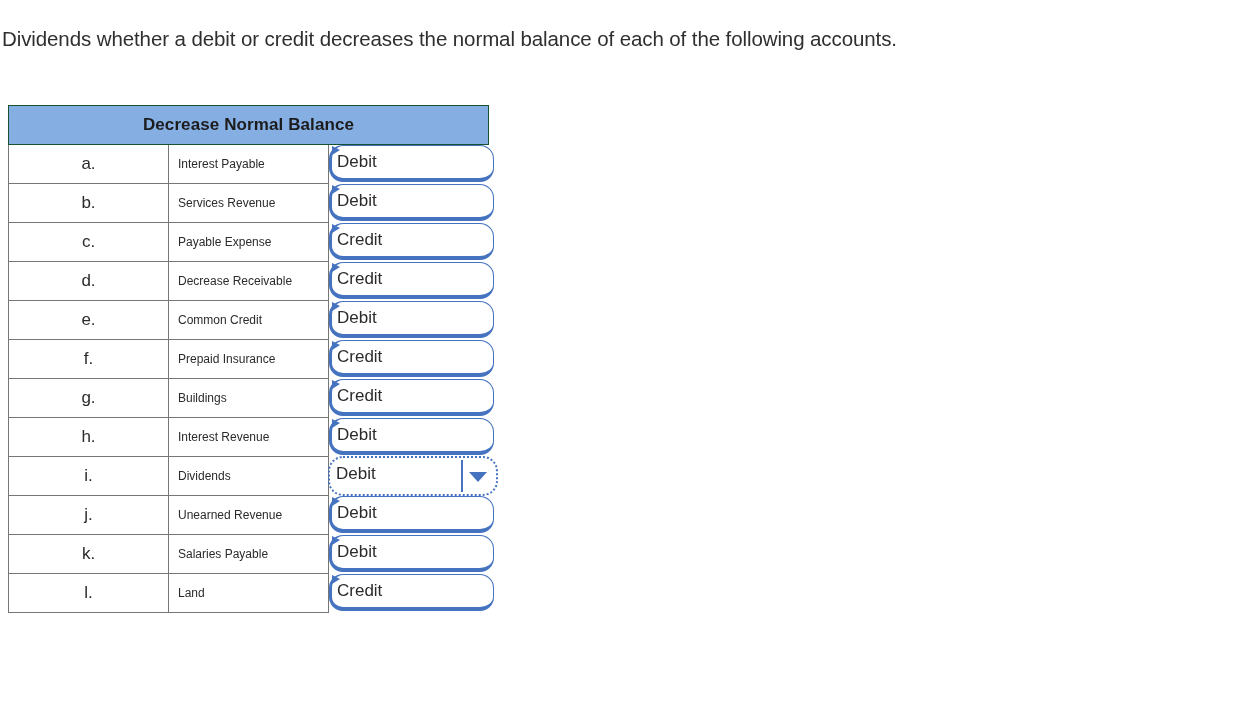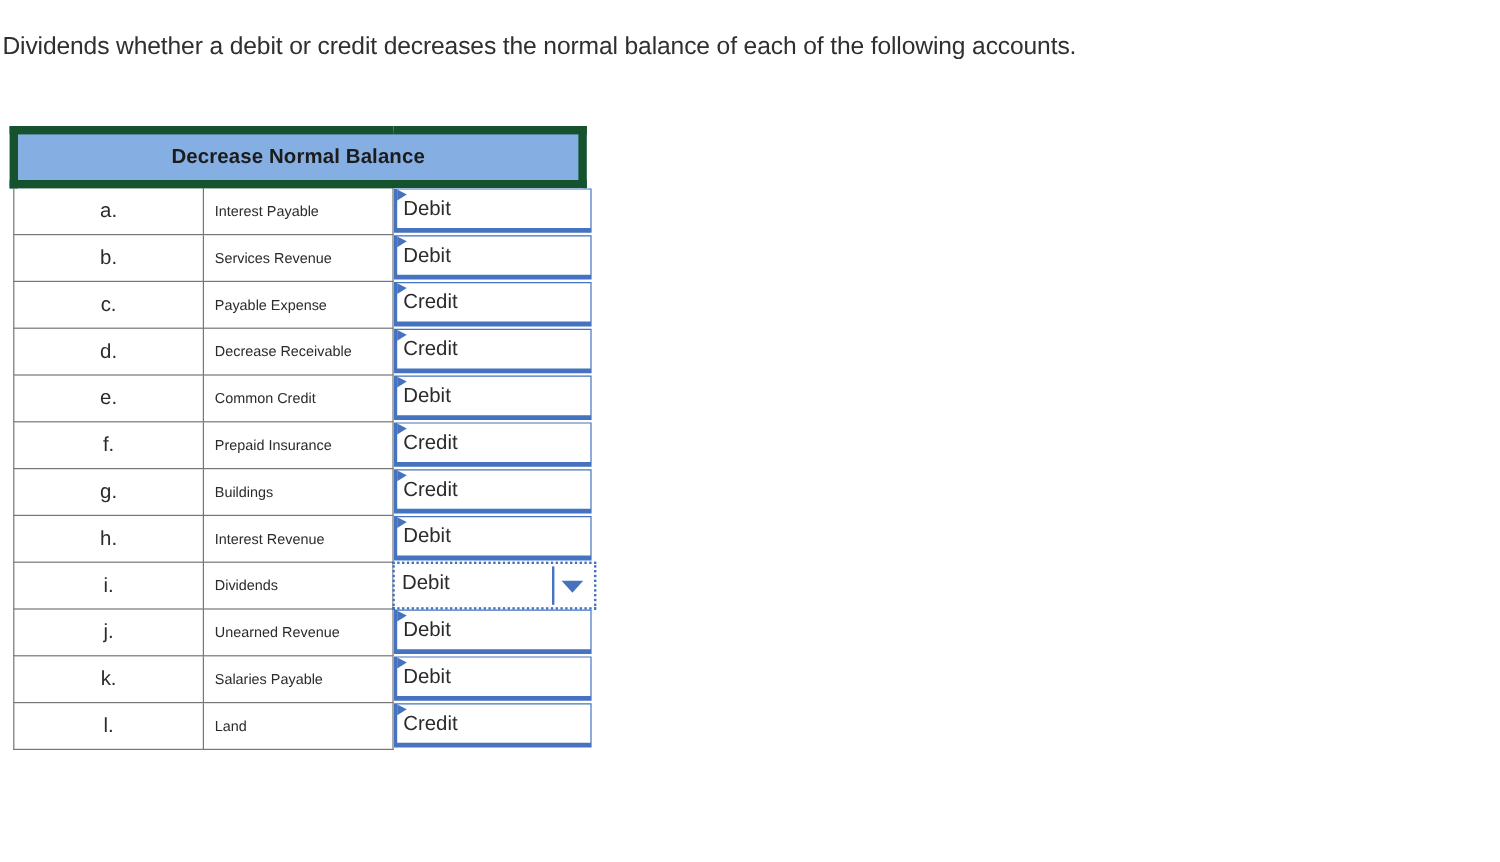--- a/index.html
+++ b/index.html
@@ -42,21 +42,21 @@
 
   #answer-table td,
   #answer-table th {
     padding: 0;
     margin: 0;
   }
 
   
   .tbl-head {
     background: #85AEE3;
-    border: 7px solid #14532d;
+    border: 1px solid #14532d;
     height: 38px;
     text-align: center;
     font-size: 17px;
     font-weight: bold;
     color: #1c1c1c;
     letter-spacing: 0.1px;
   }
 
   
   .col-key {
@@ -97,20 +97,21 @@
     left: 0;
     top: 0;
     width: 165px;
     height: 37px;
     box-sizing: border-box;
     background: #ffffff;
     border-left: 3px solid #4573C0;
     border-right: 1px solid #4573C0;
     border-top: 1px solid #4573C0;
     border-bottom: 4px solid #4573C0;
+    border-radius: 14px;
   }
   .sel-label {
     position: absolute;
     left: 5px;
     top: 6px;
     font-size: 17px;
     color: #2b2b2b;
     white-space: nowrap;
   }
   

